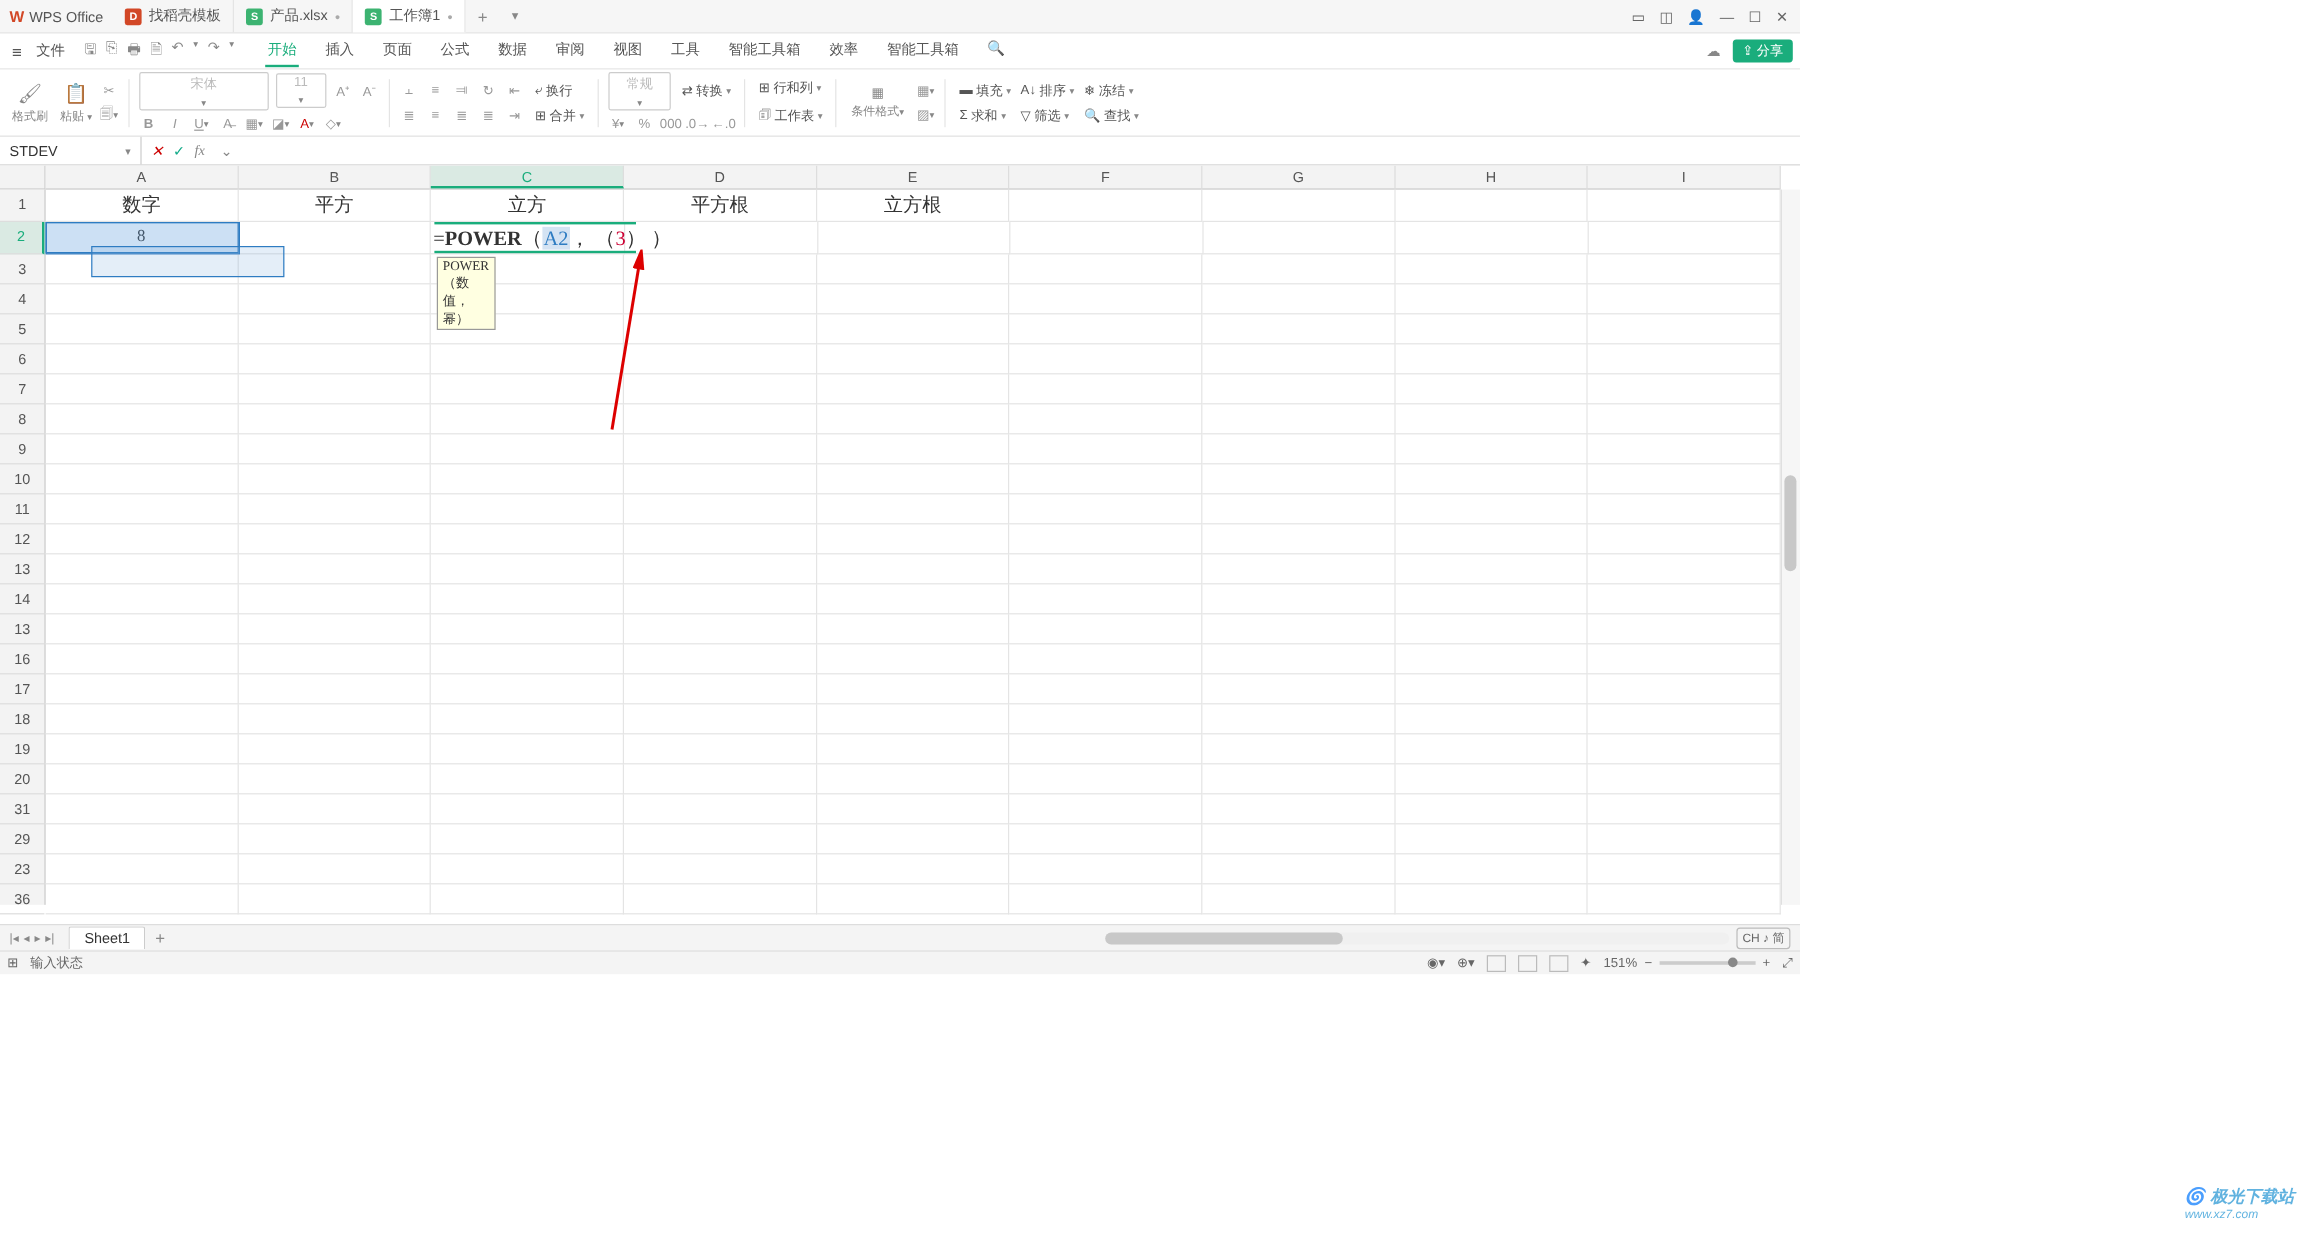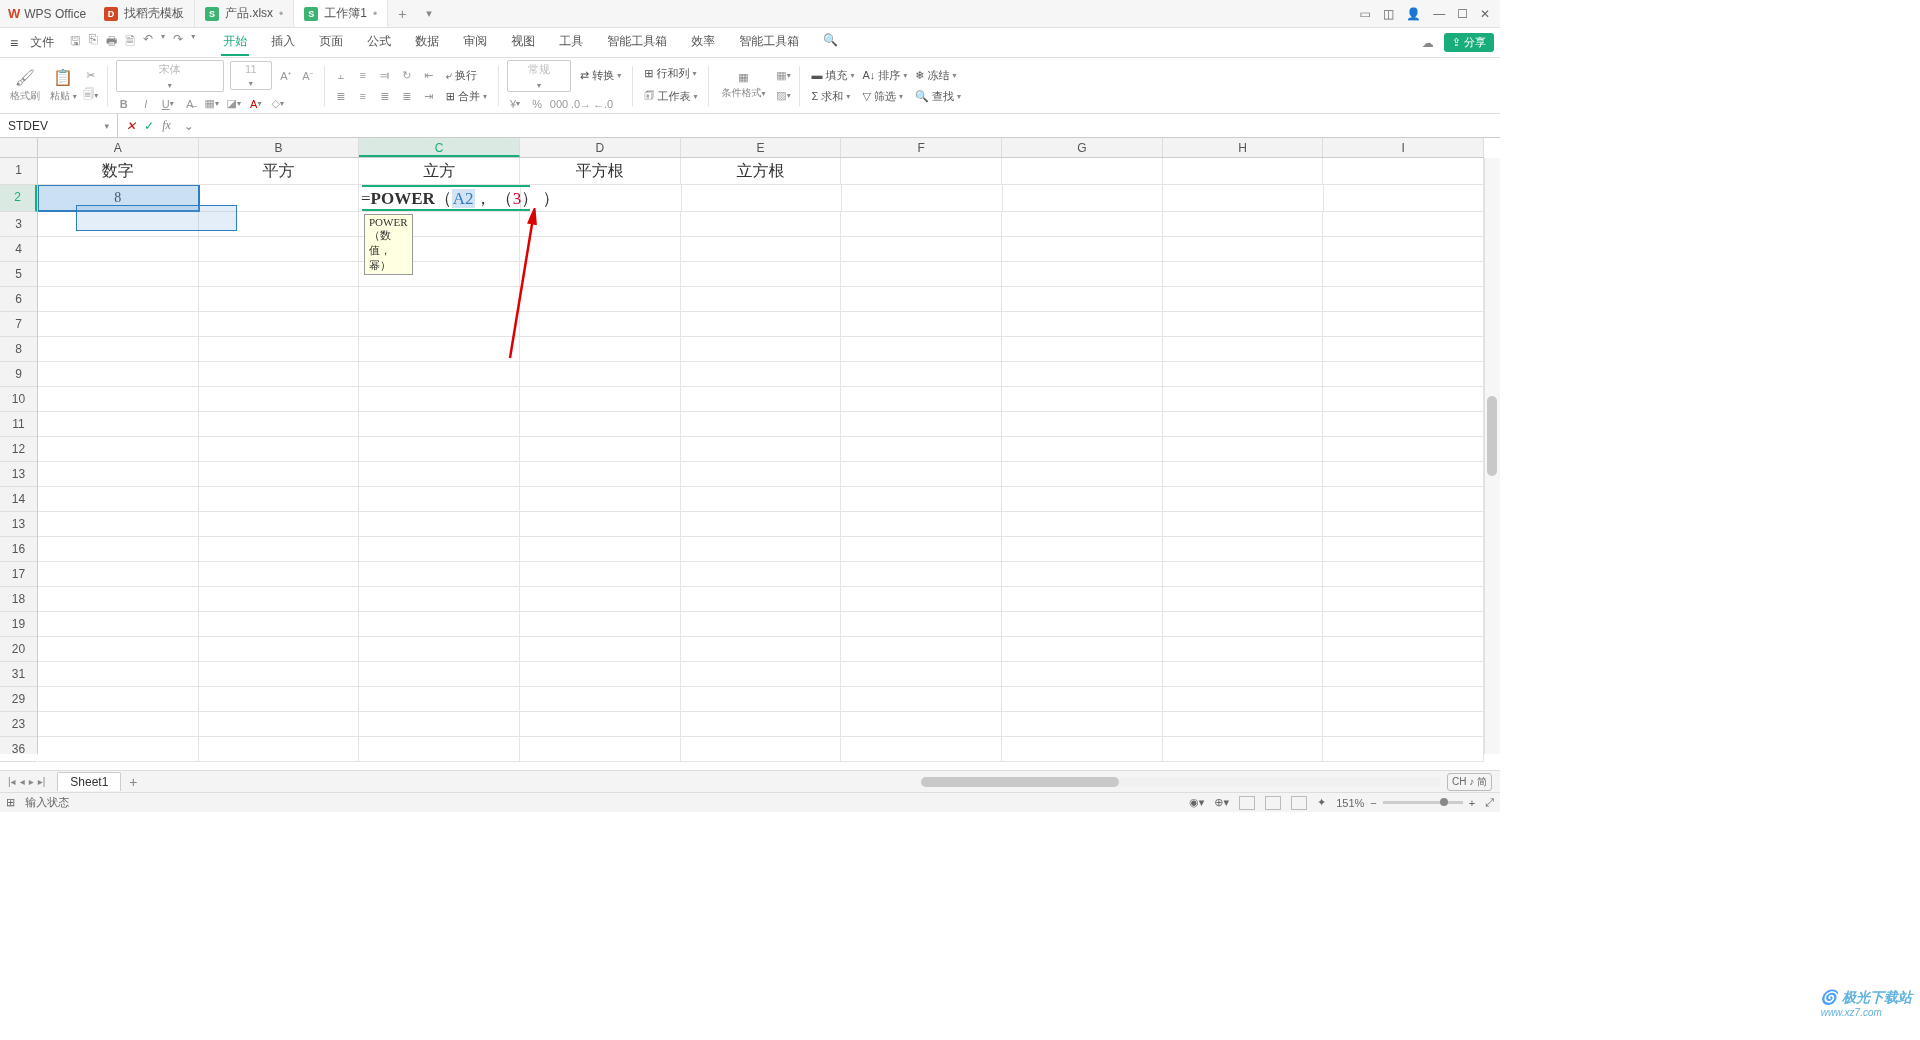--- a/index.html
+++ b/index.html
@@ -217,21 +217,21 @@
       <span class="iconbtn">≡</span>
       <span class="iconbtn">≣</span>
       <span class="iconbtn">≣</span>
       <span class="iconbtn">⇥</span>
       <span class="label-btn">⊞<span>合并</span><span class="caret">▾</span></span>
     </div>
   </div>
   <div class="vsep"></div>
   <div class="stack">
     <div class="icon-row">
-      <div class="sel dim" style="width:64px;">
+      <div class="sel dim" style="width:52px;">
           <span>常规</span>
           <span class="caret">▾</span>
         </div>
       <span class="label-btn">⇄<span>转换</span><span class="caret">▾</span></span>
     </div>
     <div class="icon-row">
       <span class="iconbtn">¥<span class="caret">▾</span></span>
       <span class="iconbtn">%</span>
       <span class="iconbtn">000</span>
       <span class="iconbtn">.0→</span>

